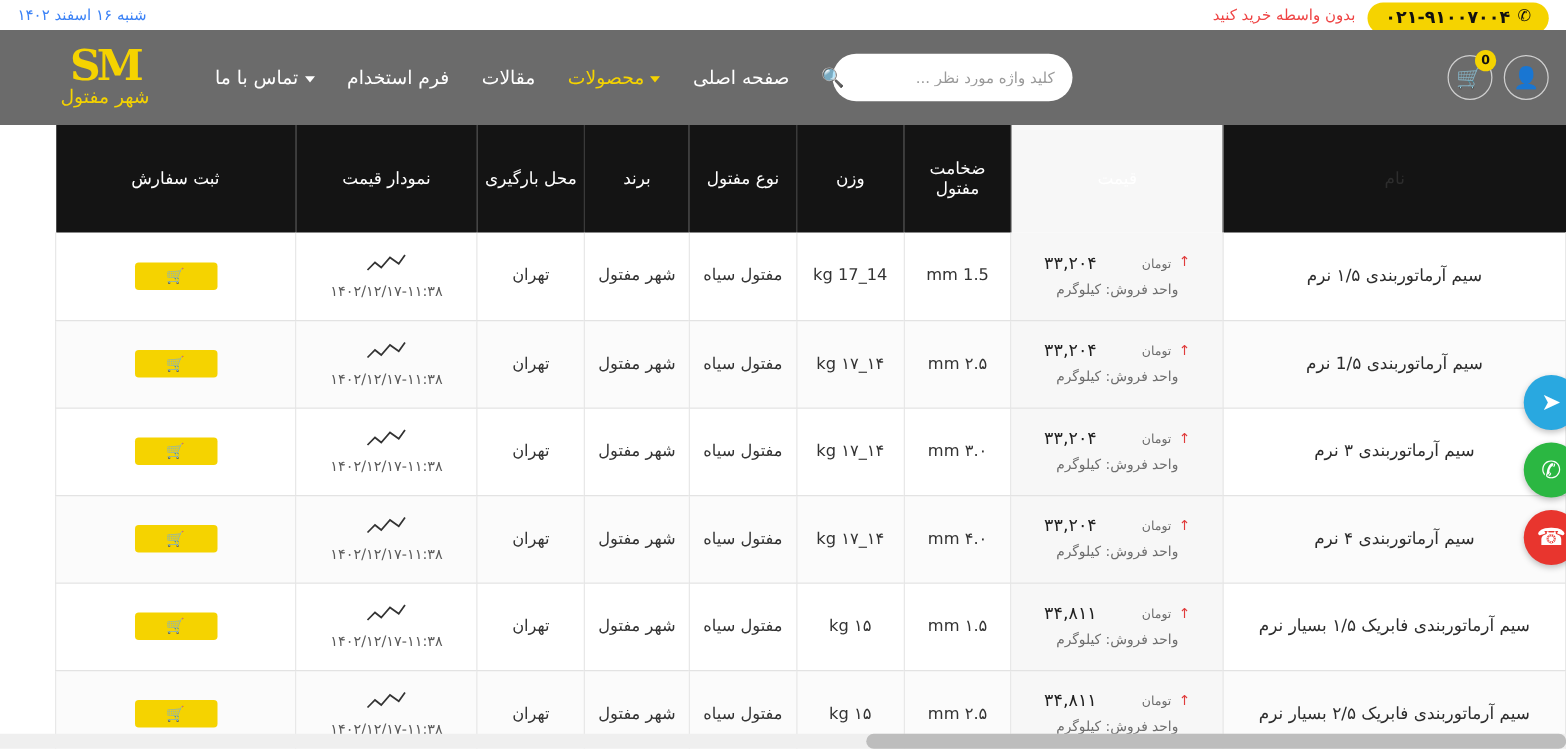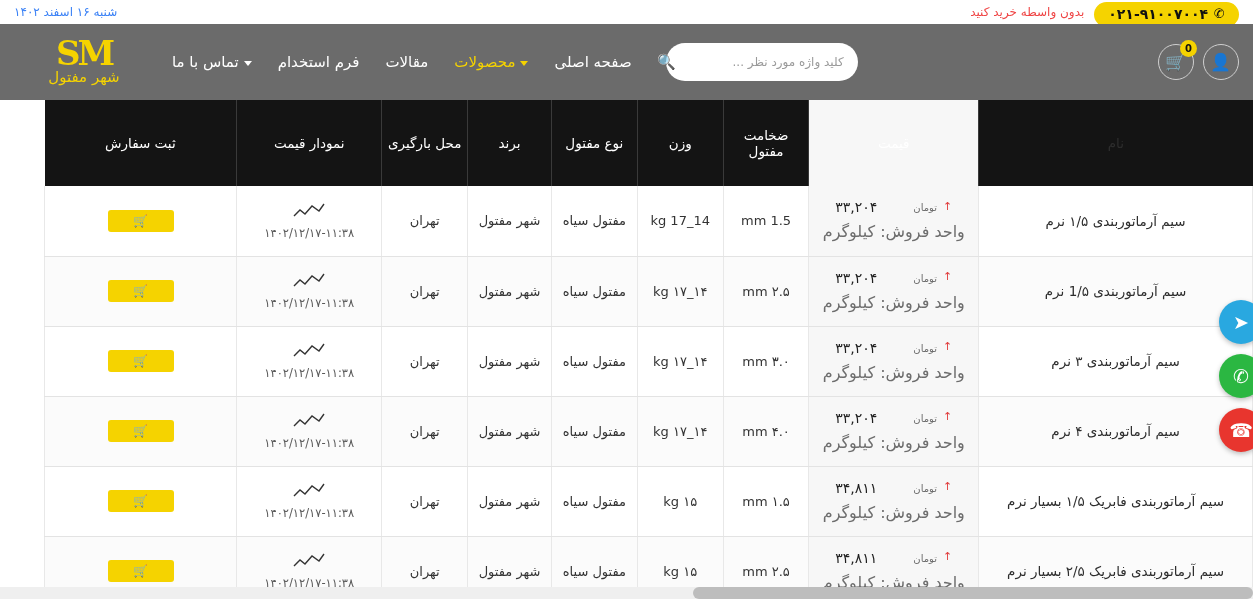--- a/index.html
+++ b/index.html
@@ -205,21 +205,21 @@
   .price-cell { direction: rtl; line-height: 1.5; }
   .price-main {
     font-size: 14px;
     color: #1f1f1f;
     display: flex;
     align-items: center;
     justify-content: center;
     gap: 4px;
   }
   .price-unit-label { font-size: 10px; color: #6d6d6d; margin-left: 32px; }
-  .price-sub { font-size: 16px; color: #6d6d6d; margin-top: 2px; }
+  .price-sub { font-size: 11px; color: #6d6d6d; margin-top: 2px; }
   .arrow-up {
     color: #e03b3b;
     font-size: 11px;
     display: inline-block;
     transform: translateY(-1px);
   }
   .price-row-flex {
     display: flex;
     align-items: center;
     justify-content: center;

